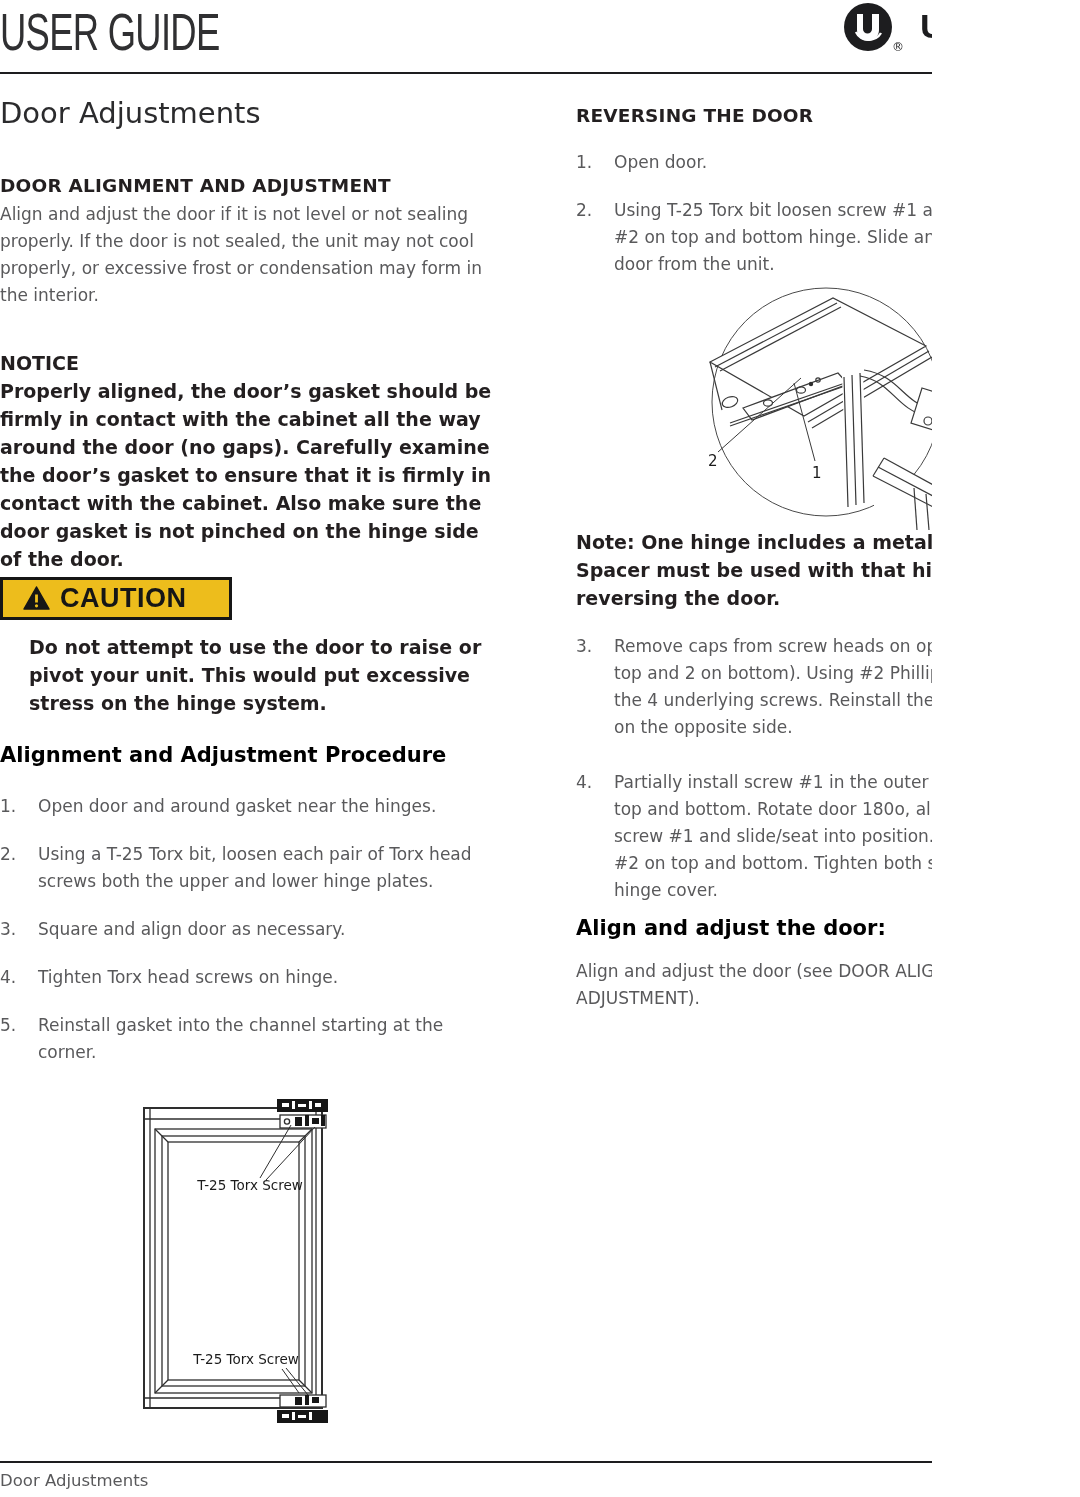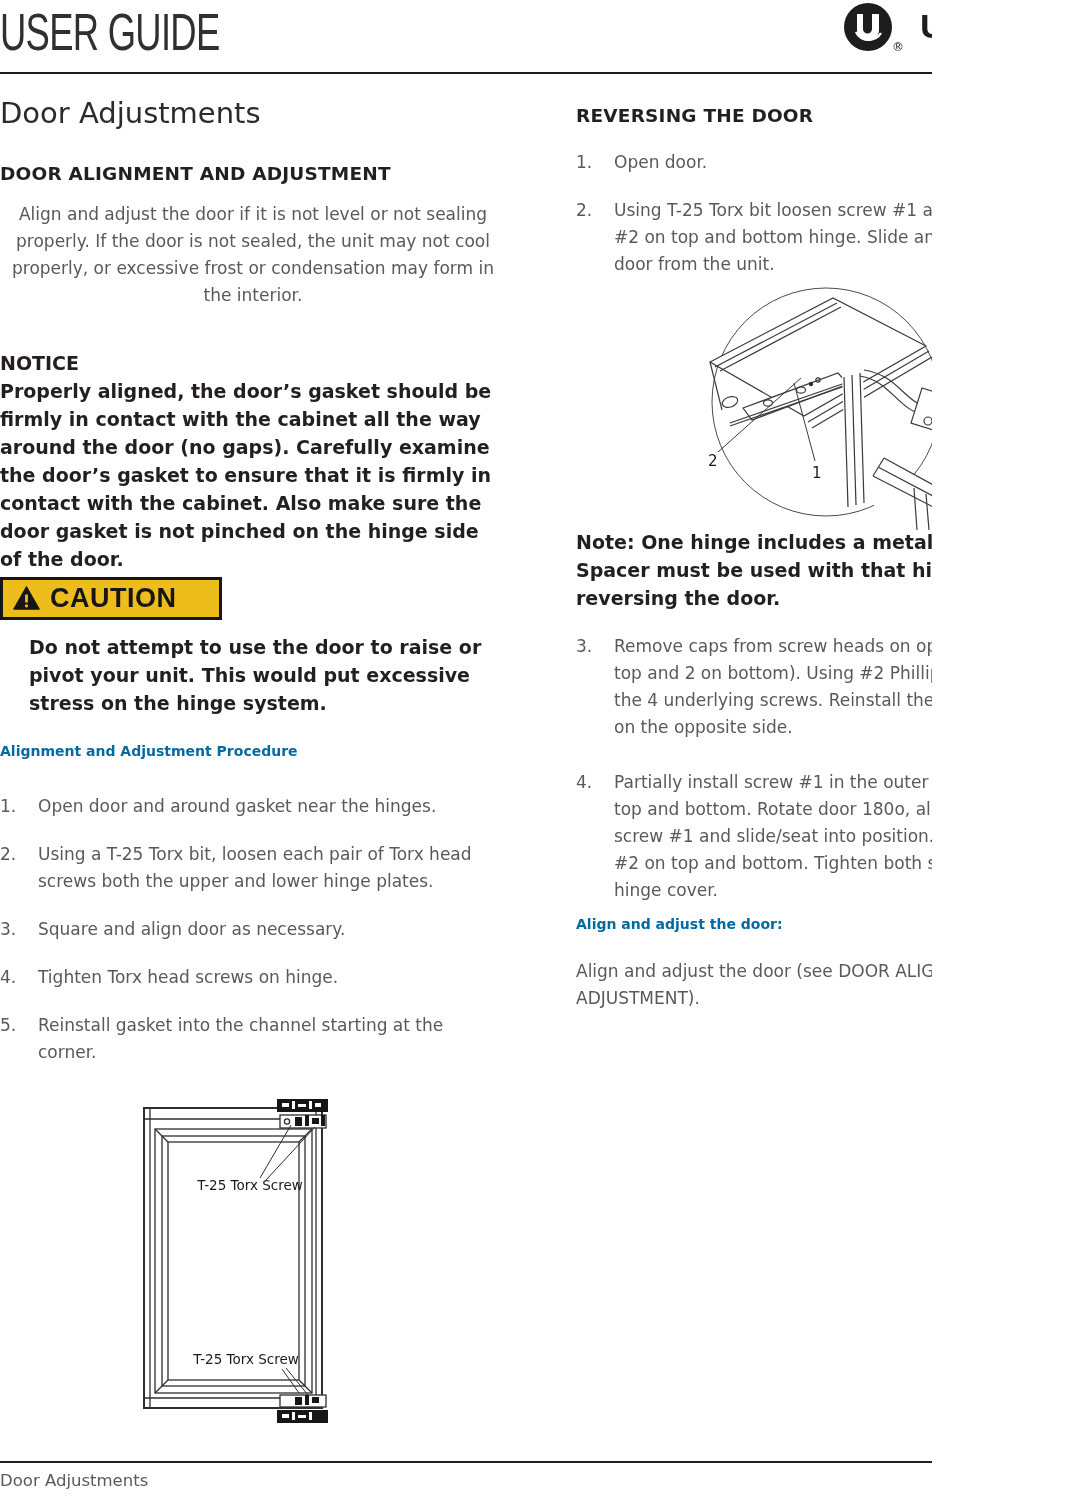--- a/index.html
+++ b/index.html
@@ -18,32 +18,32 @@
              transform:scaleY(0.92);transform-origin:left top;white-space:nowrap;}
   .logo-site{position:absolute;right:0;top:42px;font-size:17px;color:#404040;}
   
   .blk{position:absolute;}
   .col-left .blk{width:506px;}
   .col-right .blk{width:504px;}
   .col-left{position:absolute;left:0;top:0;width:506px;height:1497px;}
   .col-right{position:absolute;left:576px;top:0;width:504px;height:1497px;}
   .page-title{font-size:29px;color:#2b2b2d;font-weight:400;}
   .h-caps{font-size:18.5px;font-weight:bold;color:#231f20;letter-spacing:0.2px;}
-  .h-sub{font-size:14px;font-weight:bold;color:#0369a1;}
+  .h-sub{font-size:21px;font-weight:bold;color:#000000;}
   .body-p{font-size:17px;line-height:27px;color:#59595b;}
   .bold-p{font-size:19px;line-height:28px;font-weight:bold;color:#231f20;}
   
   .steps .li{display:flex;font-size:17px;line-height:27px;color:#59595b;}
   .steps .num{flex:none;width:38px;}
   .steps .li-text{flex:1;}
   .gap20 .li{margin-bottom:21px;}
   .gap28 .li{margin-bottom:28px;}
   
   .caution-box{display:flex;align-items:center;width:206px;height:37px;
-               background:#EDBD1C;border:3px solid #161616;padding-left:10px;gap:10px;}
+               background:#EDBD1C;border:3px solid #161616;padding-left:20px;gap:10px;}
   .caution-word{font-family:"Liberation Sans",sans-serif;font-weight:700;font-size:27px;
                 color:#161616;letter-spacing:0.5px;}
   
   .diag{position:absolute;}
   .diag text{font-family:"DejaVu Sans",sans-serif;}
   
   .ftr-rule{position:absolute;left:0;top:1461px;width:1080px;height:2px;background:#1d1d1f;}
   .ftr-text{position:absolute;left:0;top:1471px;font-size:16.5px;color:#59595b;}
 </style>
 </head>
@@ -65,23 +65,23 @@
       <span class="logo-site">u-line.com</span>
     </div>
 
     <div class="hdr-rule"></div>
   </div>
 
   <div class="col-left">
 
     <div class="blk page-title" style="top:96px;">Door Adjustments</div>
 
-    <div class="blk h-caps" style="top:163px;">DOOR ALIGNMENT AND ADJUSTMENT</div>
-
-    <div class="blk body-p" style="top:201px;text-align:center;">Align and adjust the door if it is not level or not sealing properly. If the door is not sealed, the unit may not cool properly, or excessive frost or condensation may form in the interior.</div>
+    <div class="blk h-caps" style="top:175px;">DOOR ALIGNMENT AND ADJUSTMENT</div>
+
+    <div class="blk body-p" style="top:201px;">Align and adjust the door if it is not level or not sealing properly. If the door is not sealed, the unit may not cool properly, or excessive frost or condensation may form in the interior.</div>
 
     <div class="blk" style="top:349px;">
       <div class="bold-p">NOTICE</div>
       <div class="bold-p">Properly aligned, the door’s gasket should be firmly in contact with the cabinet all the way around the door (no gaps). Carefully examine the door’s gasket to ensure that it is firmly in contact with the cabinet. Also make sure the door gasket is not pinched on the hinge side of the door.</div>
     </div>
 
     <div class="blk" style="top:577px;">
       <div class="caution-box">
         <svg width="27" height="25" viewBox="0 0 27 25">
           <path d="M13.5 1 L26 23 L1 23 Z" fill="#161616" stroke="#161616" stroke-width="1.5" stroke-linejoin="round"></path>

